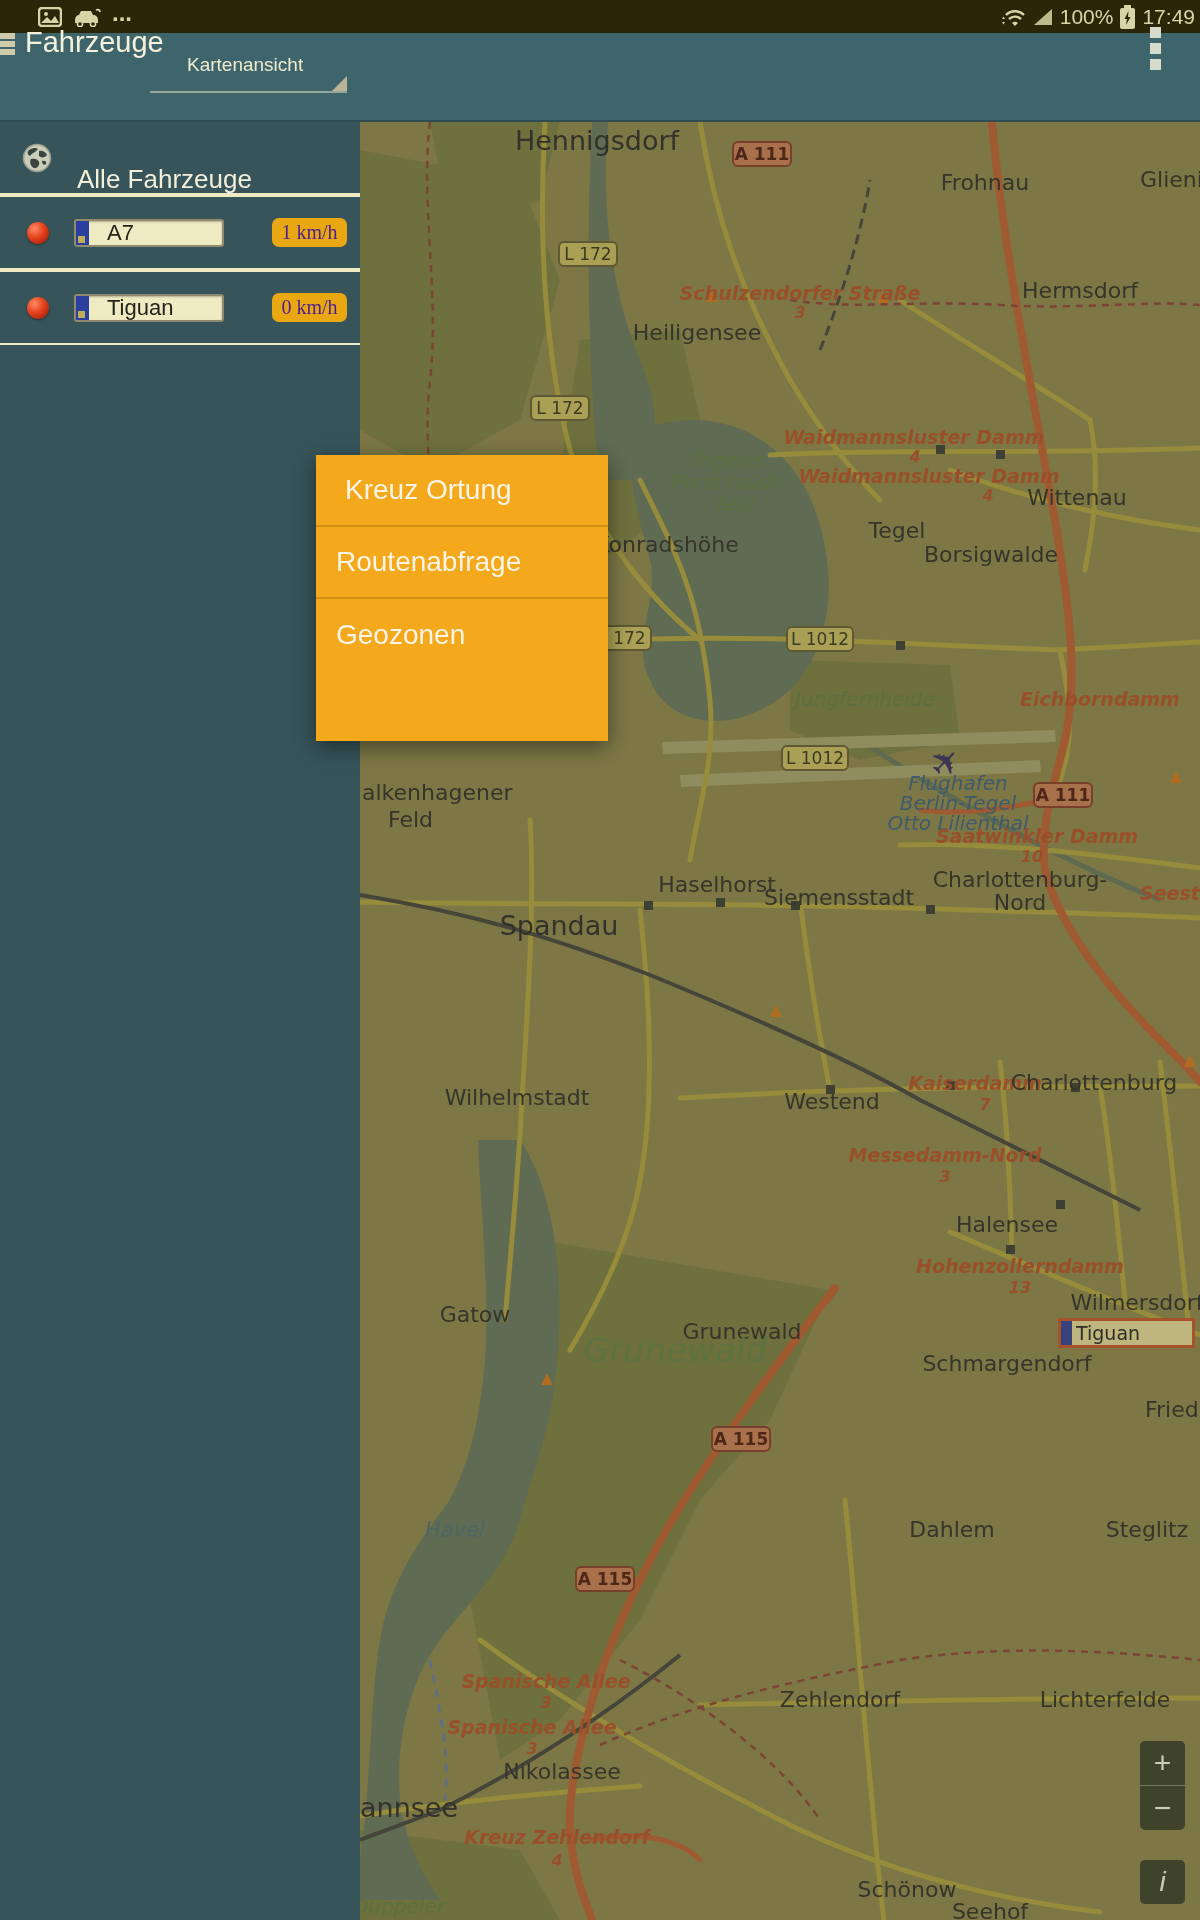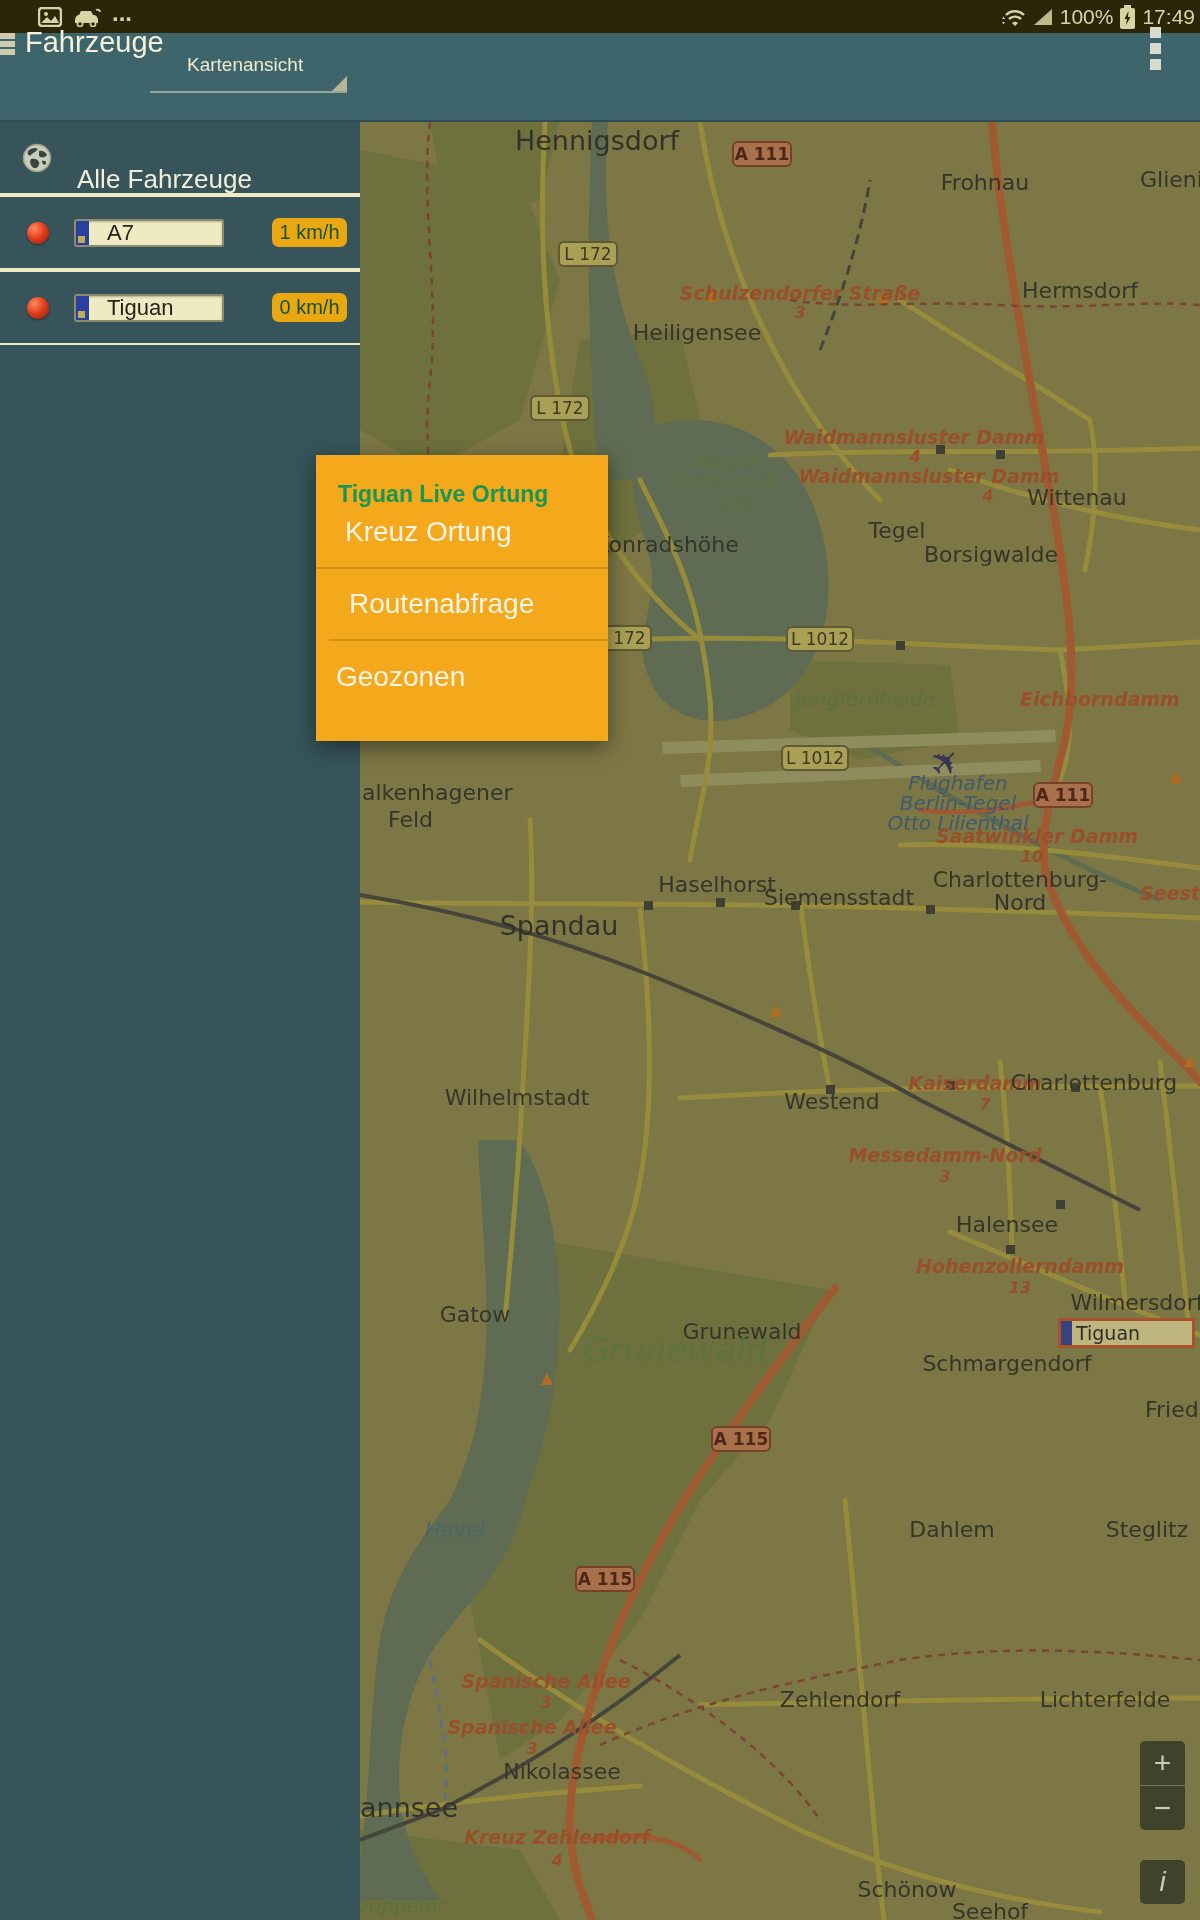--- a/index.html
+++ b/index.html
@@ -47,30 +47,30 @@
   .red-ball{margin-left:27px;width:22px;height:22px;border-radius:50%;
     background:radial-gradient(circle at 34% 30%, #ff8a63 0%, #e4411c 45%, #8e1706 100%);
     box-shadow:0 1px 2px rgba(0,0,0,.4);}
   .plate{margin-left:25px;width:150px;height:28px;background:var(--plate-bg);
     border:2px solid #8f8b6d;border-radius:3px;box-sizing:border-box;display:flex;align-items:stretch;
     box-shadow:inset 0 1px 2px rgba(0,0,0,.25);}
   .plate-strip{width:13px;background:var(--plate-blue);position:relative;}
   .plate-strip::after{content:"";position:absolute;left:2px;bottom:2px;width:7px;height:7px;background:#d9c14a;opacity:.85;}
   .plate-text{flex:1;font-size:22px;color:#23231c;padding-left:18px;line-height:24px;}
   .speed-badge{position:absolute;left:272px;width:75px;height:29px;background:var(--accent);
-    border-radius:7px;color:#14532d;font-size:20px;display:flex;align-items:center;justify-content:center;}
+    border-radius:7px;color:#4c1d95;font-size:20px;display:flex;align-items:center;justify-content:center;font-family:Liberation Serif, serif;}
 
   
   .popup{position:absolute;left:316px;top:455px;width:292px;height:286px;background:var(--popup-bg);
     box-shadow:0 6px 20px rgba(0,0,0,.45);z-index:30;}
   .popup-title{padding:26px 0 0 22px;font-size:23px;font-weight:bold;color:var(--popup-title);height:42px;box-sizing:border-box;}
   .popup-item{height:72px;display:flex;align-items:center;font-size:28px;color:var(--popup-fg);
     padding-left:20px;cursor:pointer;box-sizing:border-box;}
   .popup-item.first{padding-left:29px;border-bottom:2px solid rgba(120,80,8,.28);}
-  .popup-item.mid{border-bottom:2px solid rgba(120,80,8,.28);margin-left:13px;}
+  .popup-item.mid{border-bottom:2px solid rgba(120,80,8,.28);}
 
   
   .map-wrap{position:absolute;left:360px;top:122px;width:840px;height:1798px;}
   .ml{font-family:"DejaVu Sans",sans-serif;}
   .place{fill:#35352a;font-size:22px;}
   .place-big{fill:#32322a;font-size:27px;}
   .street{fill:#9a4f2b;font-size:19px;font-style:italic;font-weight:bold;}
   .refnum{fill:#9a4f2b;font-size:16px;font-style:italic;font-weight:bold;}
   .forest{fill:#5c7040;font-size:20px;font-style:italic;}
   .forest-big{fill:#5f7342;font-size:34px;font-style:italic;}
@@ -404,19 +404,18 @@
       <span class="plate">
         <span class="plate-strip"></span>
         <span class="plate-text">Tiguan</span>
       </span>
       <span class="speed-badge">0 km/h</span>
     </div>
     <div class="side-divider"></div>
   </div>
 
   <div class="popup">
-    <div class="popup-title">Tiguan Live Ortung</div>
     <div class="popup-item first">Kreuz Ortung</div>
     <div class="popup-item mid">Routenabfrage</div>
     <div class="popup-item">Geozonen</div>
   </div>
 
 </div>
 
 </body></html>

